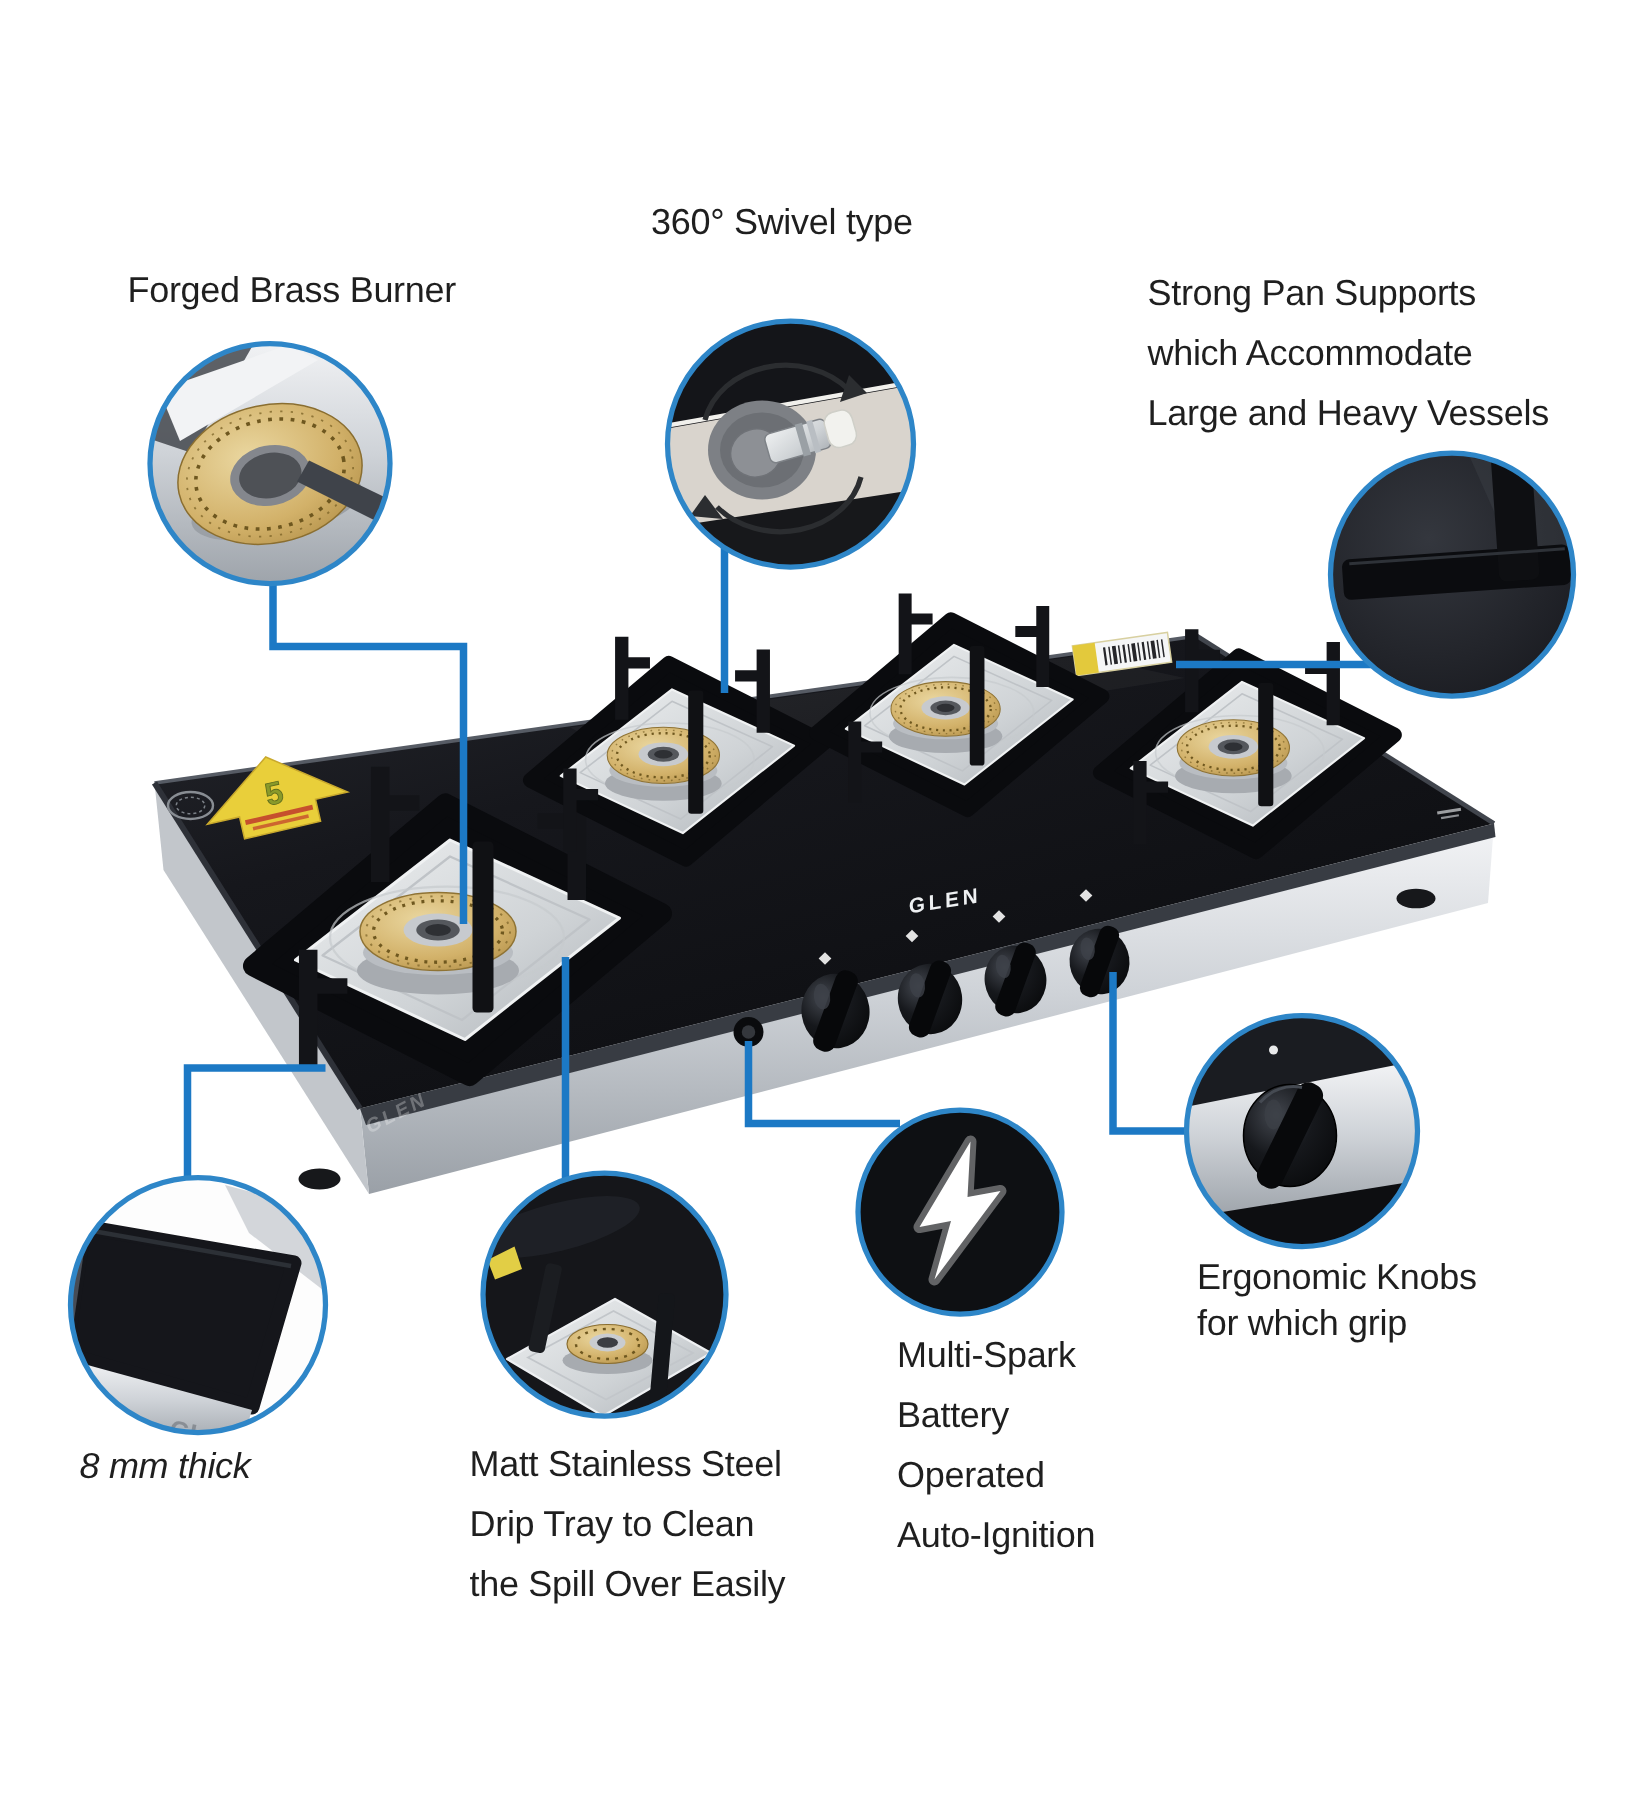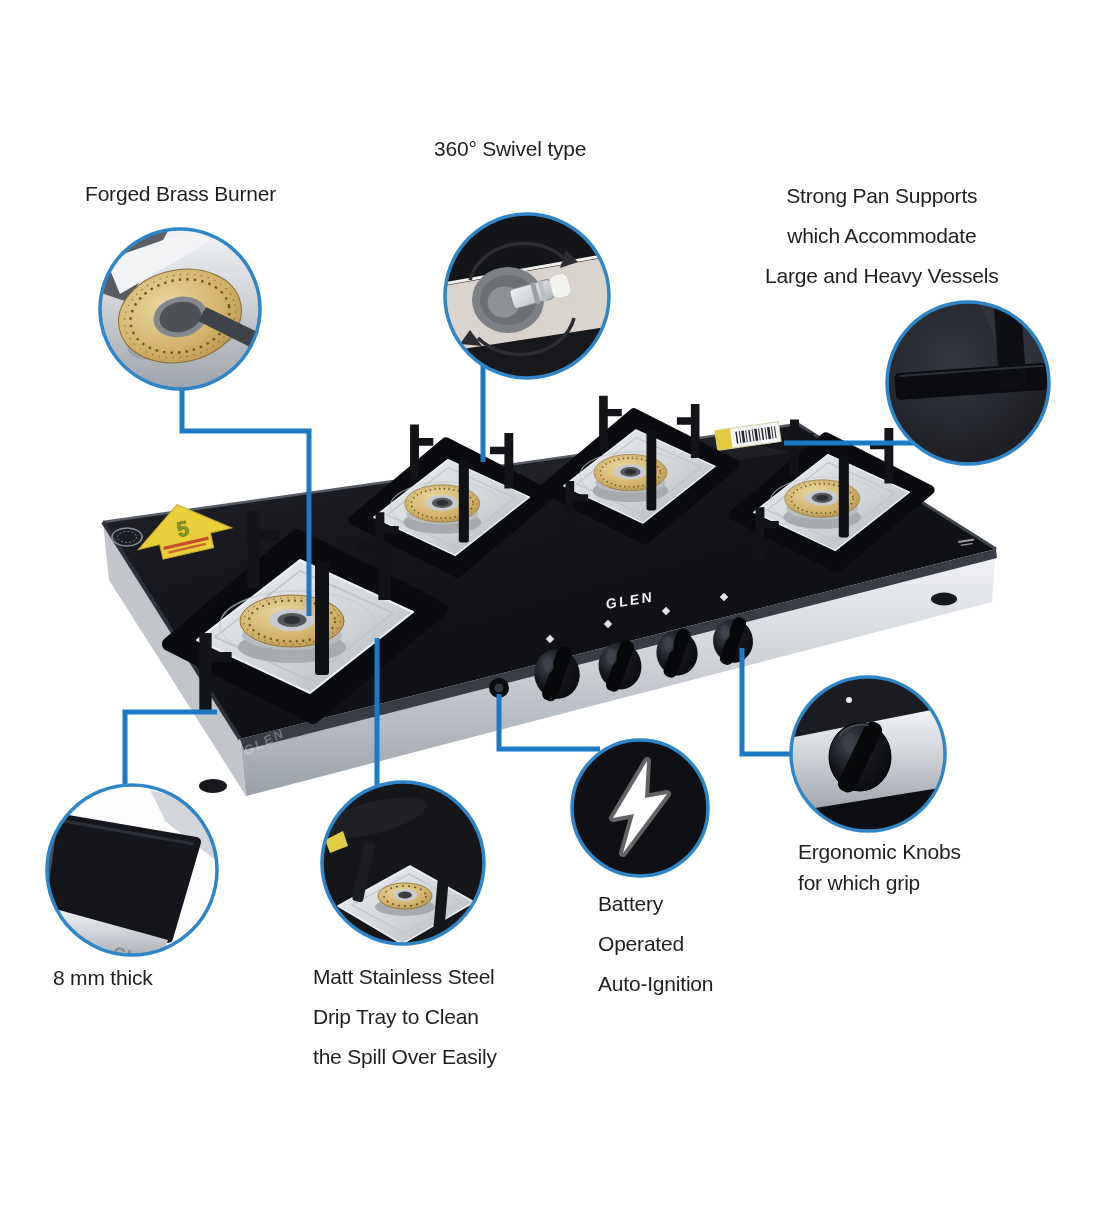--- a/index.html
+++ b/index.html
@@ -2,28 +2,28 @@
 <html><head>
 <meta charset="utf-8">
 <style>
   html,body{margin:0;padding:0;}
   body{
     width:1100px;height:1210px;position:relative;background:#ffffff;
     font-family:"Liberation Sans","DejaVu Sans",sans-serif;overflow:hidden;
   }
   #scene{position:absolute;left:0;top:0;}
   .callout{
-    position:absolute;color:#1f1f1f;font-size:21px;letter-spacing:-0.2px;
+    position:absolute;color:#1f1f1f;font-size:24px;letter-spacing:-0.2px;
     white-space:nowrap;font-weight:400;
   }
   .callout span{display:block;}
   #callout-forged {left:85px;  top:180px; line-height:27px;}
   #callout-swivel {left:434px; top:131px; line-height:36px;}
-  #callout-pan    {left:765px; top:176px; line-height:40px;text-align:center;}
-  #callout-glass  {left:53px;  top:961px; line-height:33px;}
+  #callout-pan    {left:765px; top:176px; line-height:40px;}
+  #callout-glass  {left:53px;  top:961px; line-height:33px;font-style:italic;}
   #callout-drip   {left:313px; top:957px; line-height:40px;}
   #callout-spark  {left:598px; top:884px; line-height:40px;}
   #callout-knobs  {left:798px; top:836px; line-height:31px;}
 </style>
 </head>
 <body>
 
 <svg id="scene" width="1100" height="1210" viewBox="0 0 1100 1210">
   <defs>
     <linearGradient id="steelV" x1="0" y1="0" x2="0" y2="1">
@@ -307,20 +307,21 @@
   <span>8 mm thick</span>
 </div>
 
 <div class="callout" id="callout-drip">
   <span>Matt Stainless Steel</span>
   <span>Drip Tray to Clean</span>
   <span>the Spill Over Easily</span>
 </div>
 
 <div class="callout" id="callout-spark">
+  <span>Multi-Spark</span>
   <span>Battery</span>
   <span>Operated</span>
   <span>Auto-Ignition</span>
 </div>
 
 <div class="callout" id="callout-knobs">
   <span>Ergonomic Knobs</span>
   <span>for which grip</span>
 </div>
 

